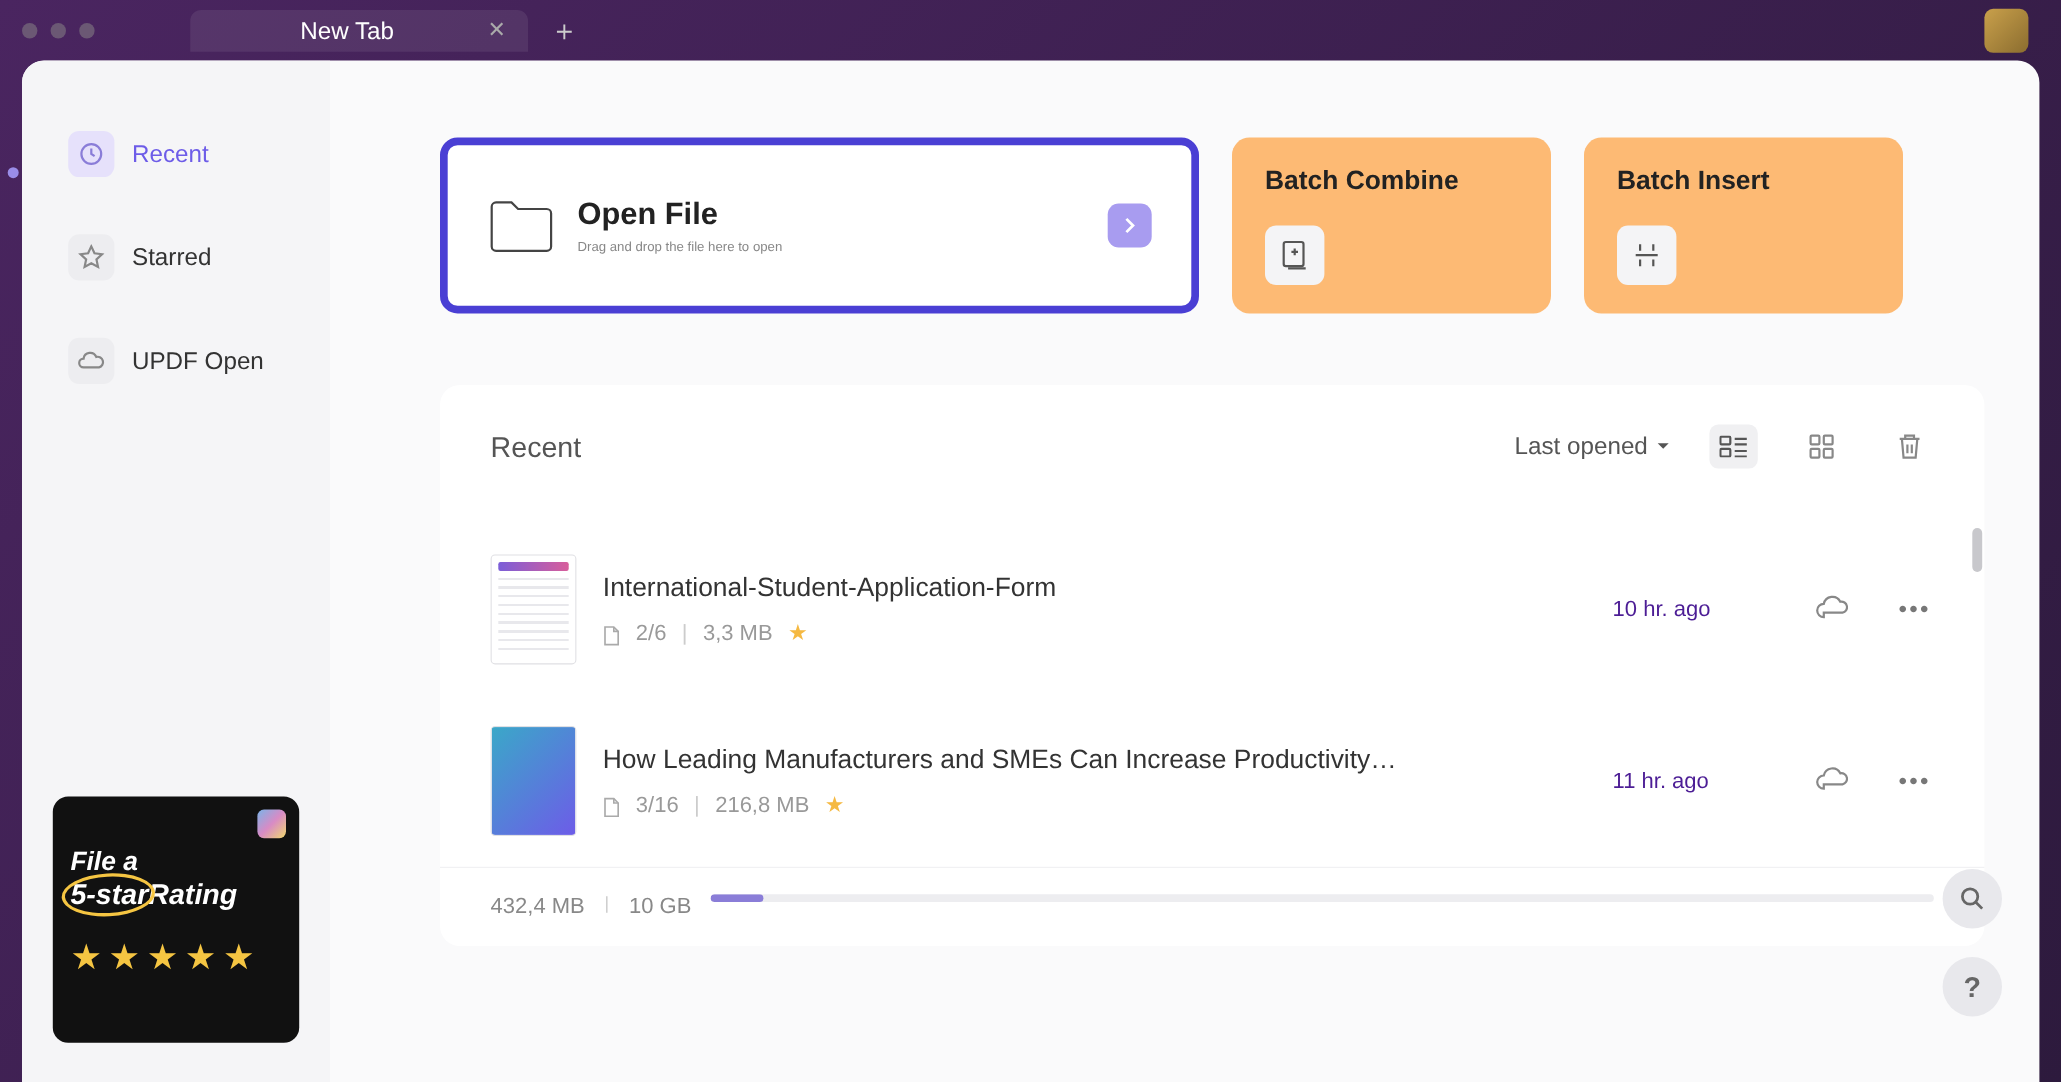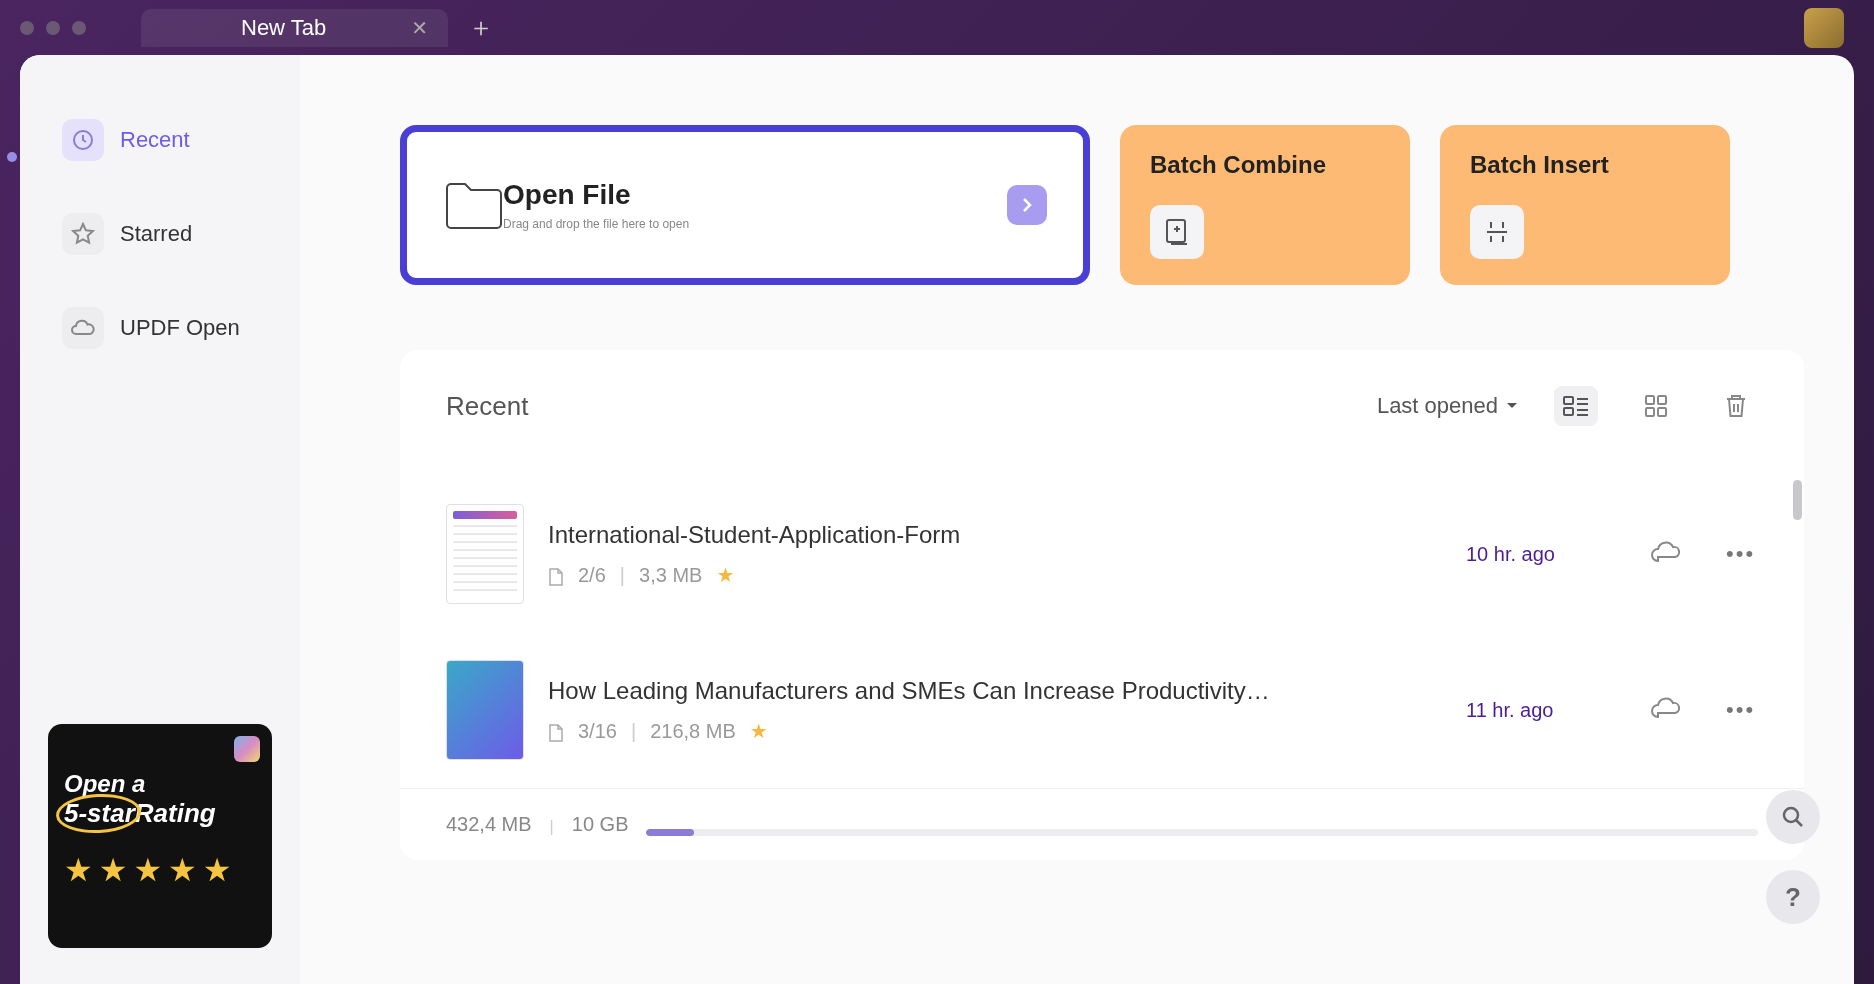--- a/index.html
+++ b/index.html
@@ -1,39 +1,39 @@
 <!DOCTYPE html>
 <html><head>
 <meta charset="utf-8">
 <style>
 * { margin: 0; padding: 0; box-sizing: border-box; font-family: -apple-system, BlinkMacSystemFont, "Segoe UI", sans-serif; }
 body { background: linear-gradient(135deg, #4a2560 0%, #2d1a3d 100%); width: 1874px; height: 984px; overflow: hidden; position: relative; }
 
 .titlebar { height: 55px; display: flex; align-items: center; padding-left: 20px; position: relative; }
 .traffic-lights { display: flex; gap: 12px; }
 .traffic-light { width: 14px; height: 14px; border-radius: 50%; background: #6b5874; }
-.tab { margin-left: 55px; background: rgba(255,255,255,0.08); border-radius: 10px 10px 0 0; height: 38px; display: flex; align-items: center; padding: 0 20px 0 100px; gap: 85px; color: #fff; font-size: 22px; font-weight: 500; }
+.tab { margin-left: 87px; background: rgba(255,255,255,0.08); border-radius: 10px 10px 0 0; height: 38px; display: flex; align-items: center; padding: 0 20px 0 100px; gap: 85px; color: #fff; font-size: 22px; font-weight: 500; }
 .tab-close { color: #aaa; cursor: pointer; font-size: 20px; }
 .new-tab-btn { margin-left: 20px; color: #ccc; font-size: 26px; cursor: pointer; }
 .titlebar-right { position: absolute; right: 30px; width: 40px; height: 40px; border-radius: 8px; background: linear-gradient(135deg, #c9a04b, #8b6d2f); }
 
 .main-window { position: absolute; left: 20px; top: 55px; right: 20px; bottom: 0; background: #fafafb; border-radius: 20px 20px 0 0; display: flex; overflow: hidden; }
 
 .sidebar { width: 280px; background: #f5f5f7; padding: 50px 20px 20px 30px; display: flex; flex-direction: column; }
 .sidebar-item { display: flex; align-items: center; gap: 16px; padding: 14px 12px; border-radius: 12px; font-size: 22px; color: #333; margin-bottom: 24px; cursor: pointer; }
 .sidebar-item .icon-box { width: 42px; height: 42px; border-radius: 10px; display: flex; align-items: center; justify-content: center; }
 .sidebar-item.active .icon-box { background: #e6e1fb; }
 .sidebar-item.active { color: #6d5ce8; }
 .sidebar-item.active svg { stroke: #8a7dd8; }
 .sidebar-item:not(.active) .icon-box { background: #ededf0; }
 
 .content { flex: 1; padding: 70px 50px 0 100px; overflow: hidden; position: relative; }
 
 .top-cards { display: flex; gap: 30px; margin-bottom: 65px; }
-.open-file-card { flex: 0 0 690px; border: 7px solid #4a3fd4; border-radius: 16px; background: #fff; padding: 40px 36px; display: flex; align-items: center; }
+.open-file-card { flex: 0 0 690px; border: 7px solid #4a3fd4; border-radius: 16px; background: #fff; padding: 40px 36px; display: flex; align-items: center; gap: 22px; }
 .folder-icon { width: 60px; height: 54px; position: relative; }
 .open-file-texts { flex: 1; }
 .open-file-title { font-size: 28px; font-weight: 600; color: #222; margin-bottom: 6px; }
 .open-file-sub { font-size: 12px; color: #888; }
 .open-file-arrow { width: 40px; height: 40px; border-radius: 10px; background: #a89cf0; display: flex; align-items: center; justify-content: center; color: #fff; }
 
 .side-card { flex: 0 0 290px; background: #fdba74; border-radius: 16px; padding: 26px 30px; display: flex; flex-direction: column; gap: 26px; }
 .side-card-title { font-size: 24px; font-weight: 600; color: #222; }
 .side-card-icon { width: 54px; height: 54px; border-radius: 10px; background: #f4f4f6; display: flex; align-items: center; justify-content: center; }
 
@@ -55,21 +55,21 @@
 .file-info { flex: 1; }
 .file-name { font-size: 24px; color: #333; margin-bottom: 14px; }
 .file-meta { display: flex; align-items: flex-end; gap: 14px; font-size: 20px; color: #999; }
 .file-meta svg { flex-shrink: 0; }
 .meta-sep { color: #ccc; }
 .star-icon { color: #f5b942; }
 .file-time { font-size: 20px; color: #4c1d95; width: 140px; }
 .file-cloud { width: 32px; margin: 0 20px; }
 .file-more { width: 32px; cursor: pointer; color: #777; font-size: 22px; letter-spacing: 2px; }
 
-.storage-bar { display: flex; align-items: flex-end; padding: 24px 46px; gap: 18px; border-top: 1px solid #f0f0f2; }
+.storage-bar { display: flex; align-items: flex-start; padding: 24px 46px; gap: 18px; border-top: 1px solid #f0f0f2; }
 .storage-used { font-size: 20px; color: #888; }
 .storage-sep { color: #ccc; }
 .storage-total { font-size: 20px; color: #888; }
 .progress-track { flex: 1; height: 7px; background: #ededf0; border-radius: 4px; overflow: hidden; }
 .progress-fill { height: 100%; width: 4.3%; background: #8a7dd8; border-radius: 4px; }
 
 .scrollbar-thumb { position: absolute; right: 2px; top: 4px; width: 9px; height: 40px; background: #c8c8cc; border-radius: 5px; }
 
 .rating-card { position: absolute; left: 48px; bottom: 36px; width: 224px; height: 224px; background: #111; border-radius: 14px; padding: 18px 16px; color: #fff; }
 .rating-logo { position: absolute; top: 12px; right: 12px; width: 26px; height: 26px; border-radius: 6px; background: linear-gradient(135deg, #7bb3e8, #d88bc5, #f0d86e); }
@@ -277,21 +277,21 @@
           <div class="progress-fill"></div>
         </div>
       </div>
     </div>
 
   </div>
 </div>
 
 <div class="rating-card">
   <div class="rating-logo"></div>
-  <div class="rating-text1">Open a</div>
+  <div class="rating-text1">File a</div>
   <div class="rating-text2"><span class="circled">5-star</span><span>Rating</span></div>
   <div class="rating-stars">
     <span>★</span>
       <span>★</span>
       <span>★</span>
       <span>★</span>
       <span>★</span>
   </div>
 </div>
 

